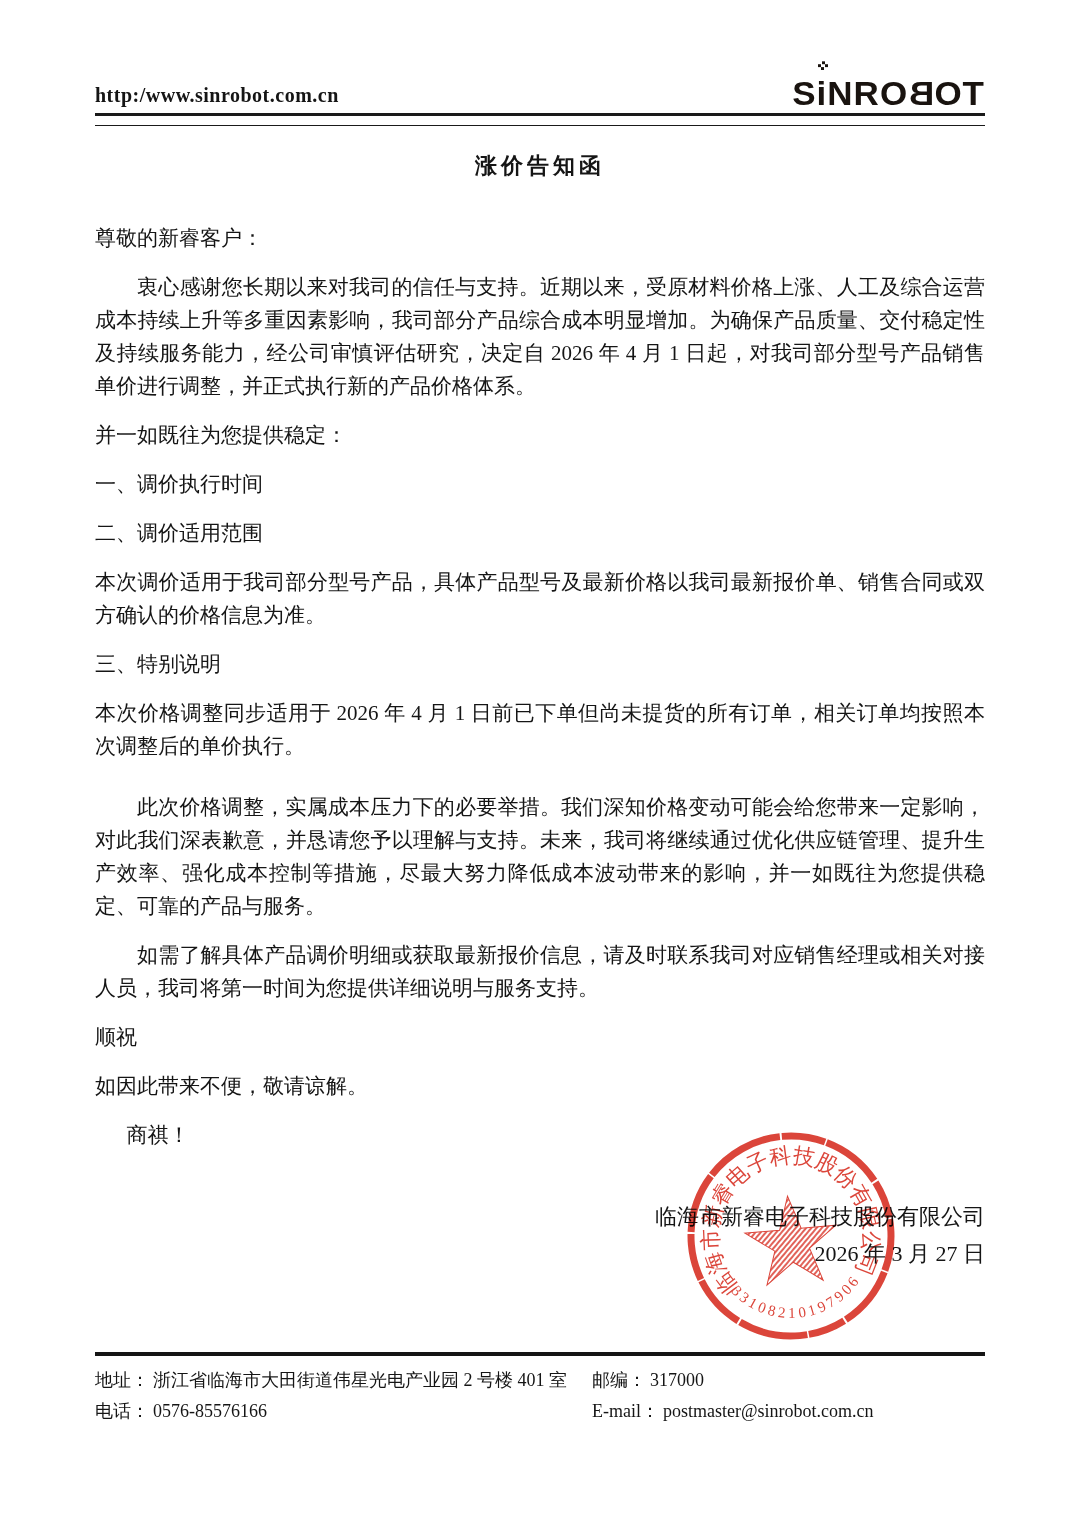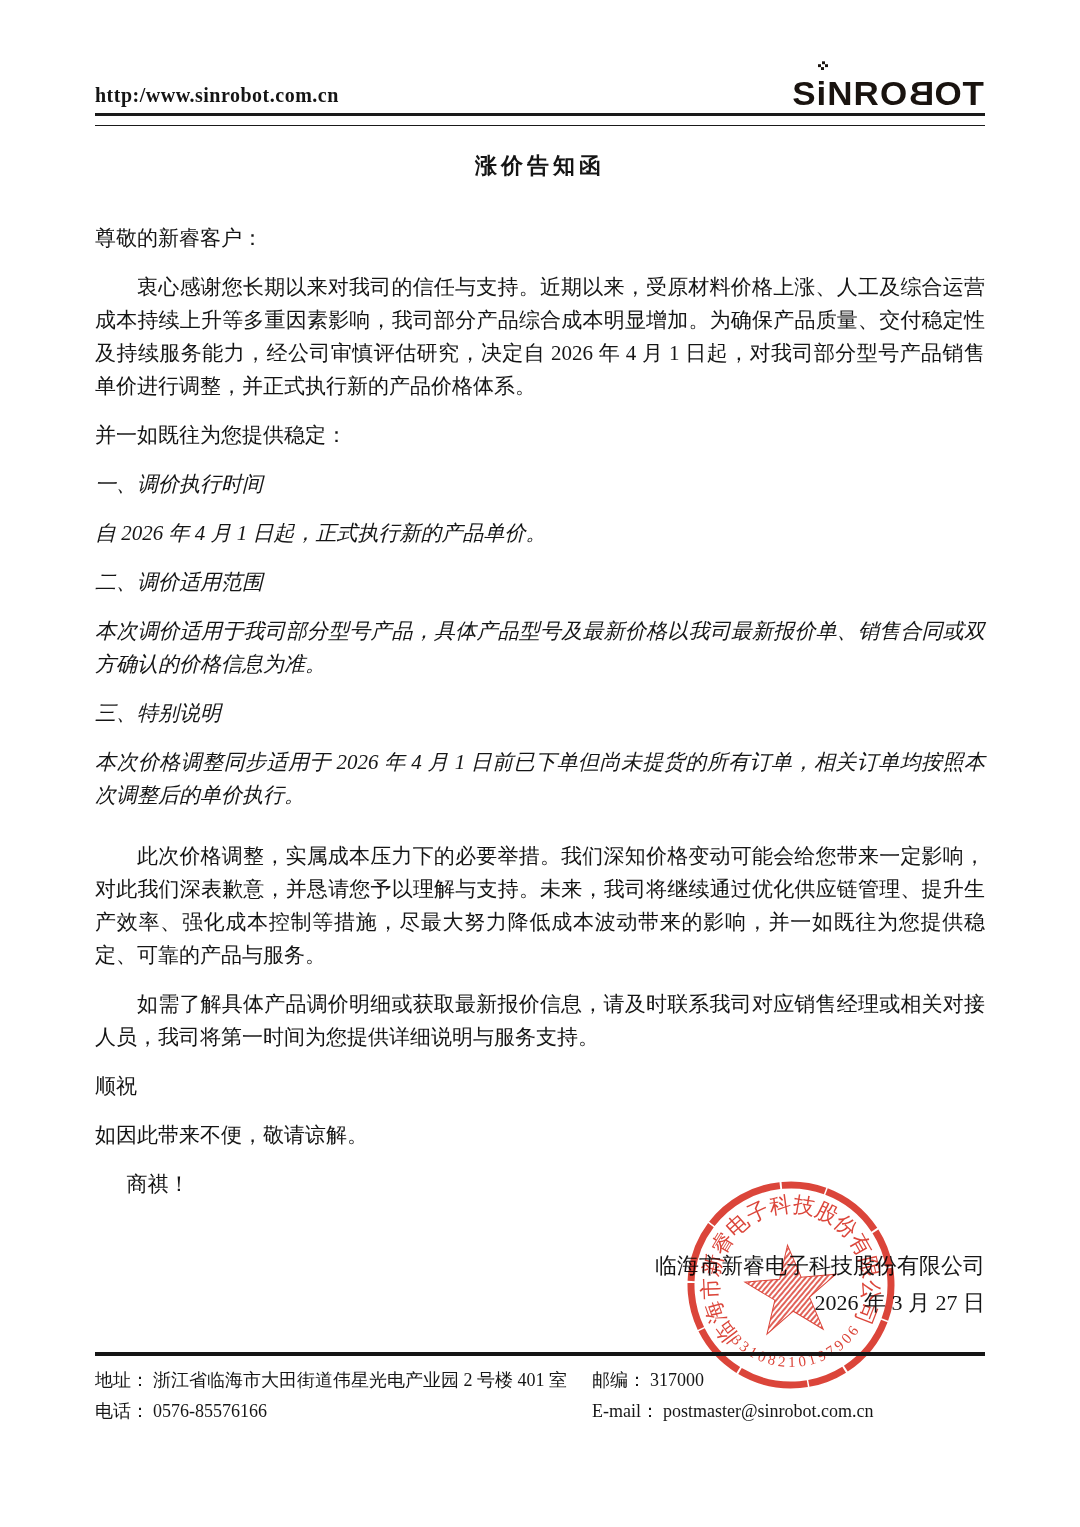--- a/index.html
+++ b/index.html
@@ -63,21 +63,21 @@
   }
 
   
   .body-text { margin-top: 36px; font-size: 21px; line-height: 33px; text-align: justify; }
   .body-text p, .body-text div.block { margin: 0 0 16px 0; }
   .indent2 { text-indent: 2em; }
   .indent1 { text-indent: 1.5em; }
   .gap-before { margin-top: 28px !important; }
   .sec-heading { margin: 0; }
   .sec-text { margin: 0; }
-  .section { margin-bottom: 16px; font-style: italic; }
+  .section { margin-bottom: 16px; }
 
   
   .signature {
     position: relative;
     margin-top: 46px;
     text-align: right;
     font-size: 22px;
     line-height: 37px;
   }
   .seal-wrap {
@@ -126,21 +126,20 @@
 
     <div class="doc-title">涨价告知函</div>
 
     <div class="body-text">
       <p>尊敬的新睿客户：</p>
       <p class="indent2">衷心感谢您长期以来对我司的信任与支持。近期以来，受原材料价格上涨、人工及综合运营成本持续上升等多重因素影响，我司部分产品综合成本明显增加。为确保产品质量、交付稳定性及持续服务能力，经公司审慎评估研究，决定自 2026 年 4 月 1 日起，对我司部分型号产品销售单价进行调整，并正式执行新的产品价格体系。</p>
       <p>并一如既往为您提供稳定：</p>
 
       <div class="section">
         <p class="sec-heading">一、调价执行时间</p>
-        <p class="sec-text">自 2026 年 4 月 1 日起，正式执行新的产品单价。</p>
       </div>
 
       <div class="section">
         <p class="sec-heading">二、调价适用范围</p>
         <p class="sec-text">本次调价适用于我司部分型号产品，具体产品型号及最新价格以我司最新报价单、销售合同或双方确认的价格信息为准。</p>
       </div>
 
       <div class="section">
         <p class="sec-heading">三、特别说明</p>
         <p class="sec-text">本次价格调整同步适用于 2026 年 4 月 1 日前已下单但尚未提货的所有订单，相关订单均按照本次调整后的单价执行。</p>

